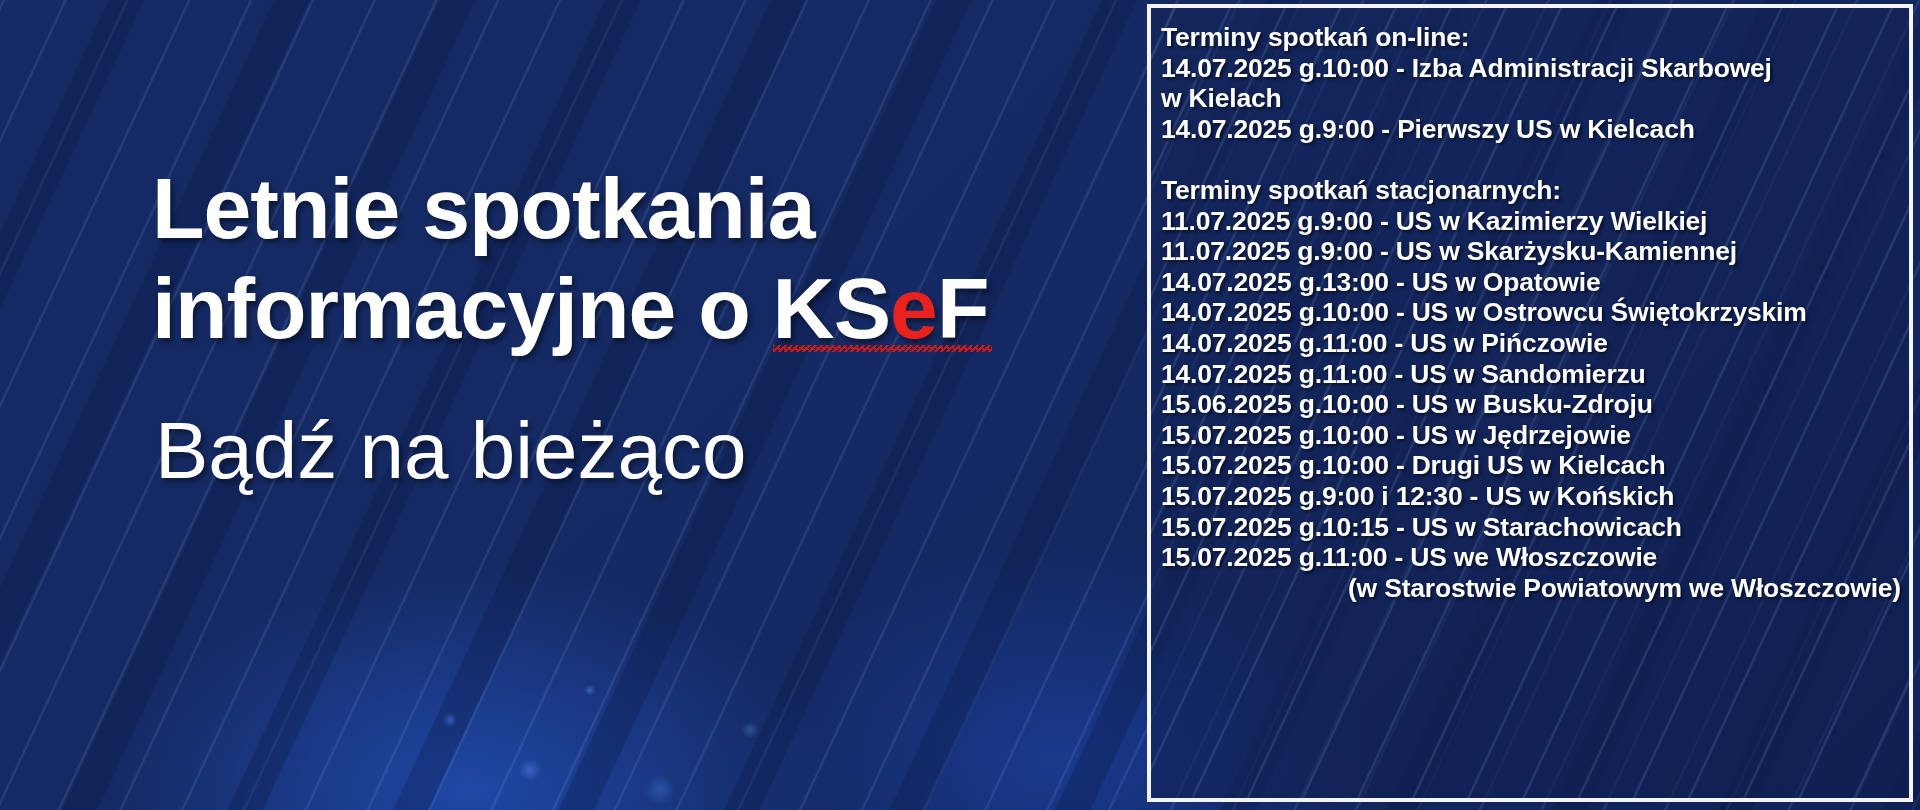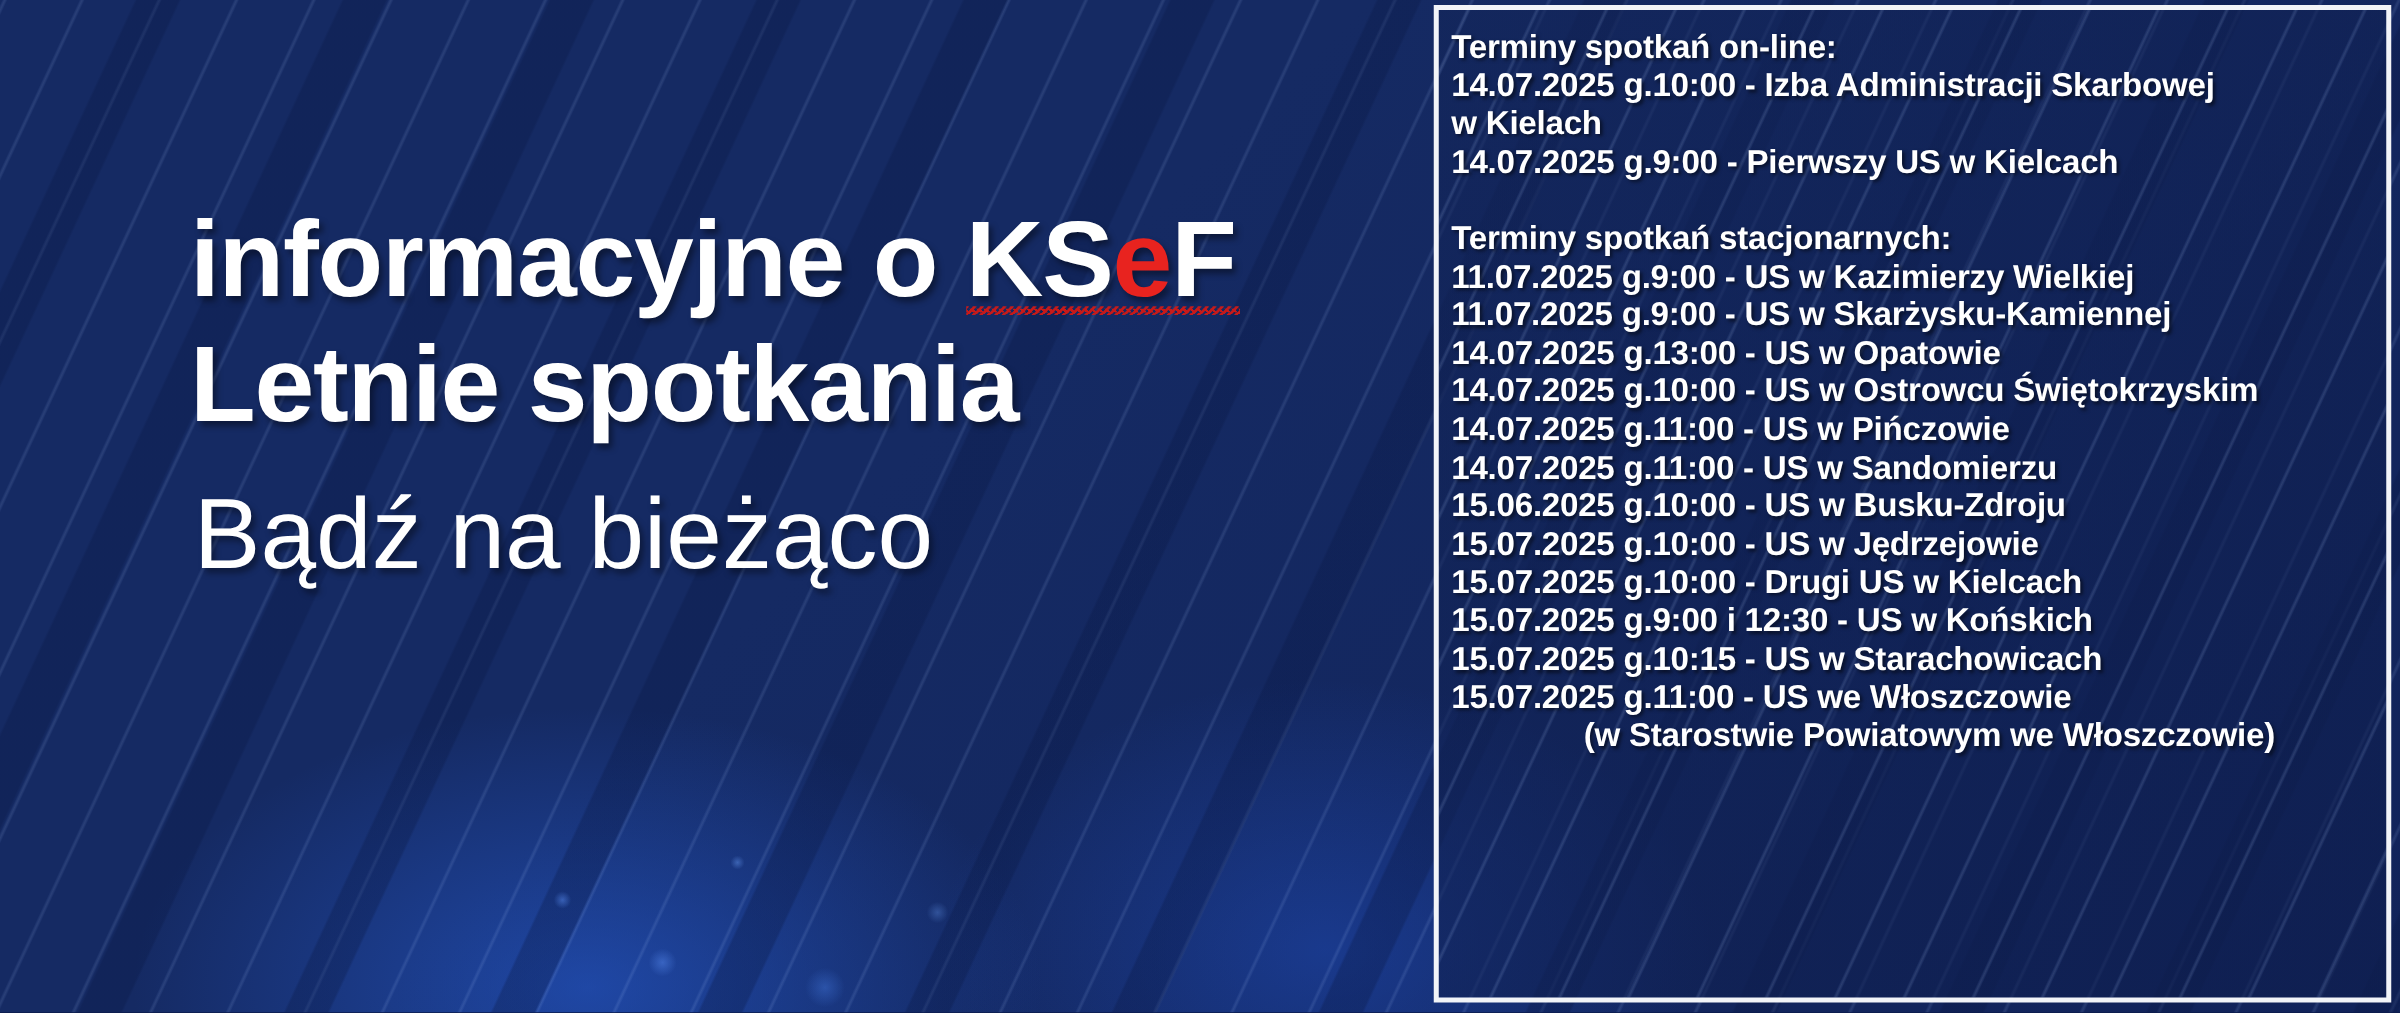--- a/index.html
+++ b/index.html
@@ -108,21 +108,21 @@
     left: 0; right: 0; top: 2px;
     height: 3px;
     background-image: repeating-linear-gradient(
       45deg,
       #d11a16 0px, #d11a16 2px,
       rgba(209,26,22,0) 2px, rgba(209,26,22,0) 4px);
   }
   .subhead {
     position: absolute;
     left: 155px;
-    top: 379px;
+    top: 403px;
     color: #ffffff;
     font-weight: 400;
     font-size: 80px;
     line-height: 96px;
     letter-spacing: 0px;
     text-shadow: 3px 4px 5px rgba(0,0,0,0.40);
     white-space: nowrap;
   }
 
   
@@ -161,36 +161,36 @@
     display: block;
     color: #ffffff;
     font-weight: 700;
     font-size: 26.5px;
     line-height: 30.6px;
     letter-spacing: -0.2px;
     white-space: nowrap;
     text-shadow: 2px 2px 3px rgba(0,0,0,0.55);
   }
   .panel-line.indent-kielce { padding-right: 54px; }
-  .panel-line.indent-starostwo { padding-left: 106px; }
+  .panel-line.indent-starostwo { padding-left: 106px; text-align: right; }
   .panel-line.spacer { height: 30.6px; }
 </style>
 </head>
 <body>
 
 <div id="poster">
 
   <div class="stripes"></div>
   <div class="stripes2"></div>
   <div class="bokeh"></div>
 
   <div class="left-block">
     <div class="headline">
+      <span class="line">Letnie spotkania</span>
       <span class="line"><span>informacyjne o </span><span class="ksef"><span>KS</span><span class="red-e">e</span><span>F</span><span class="squiggle"></span></span></span>
-      <span class="line">Letnie spotkania</span>
     </div>
     <div class="subhead">Bądź na bieżąco</div>
   </div>
 
   <div class="panel">
     <div class="panel-stripes"></div>
     <div class="panel-inner">
 
       <span class="panel-line">Terminy spotkań on-line:</span>
       <span class="panel-line">14.07.2025  g.10:00 - Izba Administracji Skarbowej</span>

